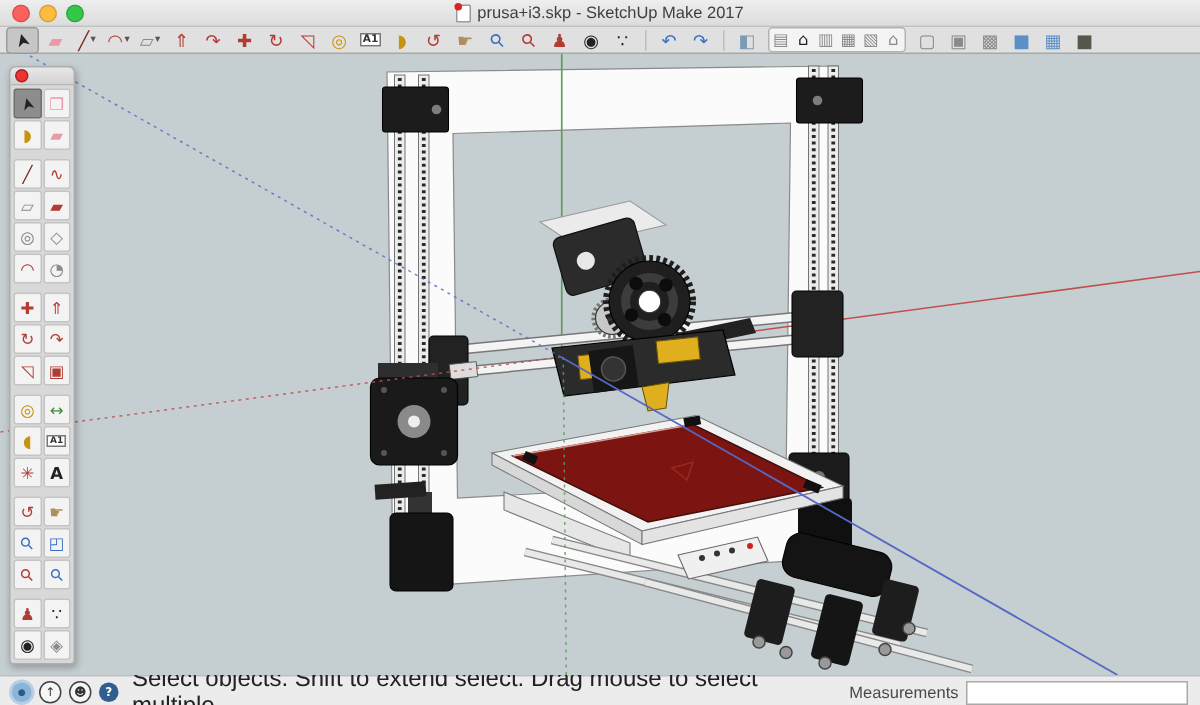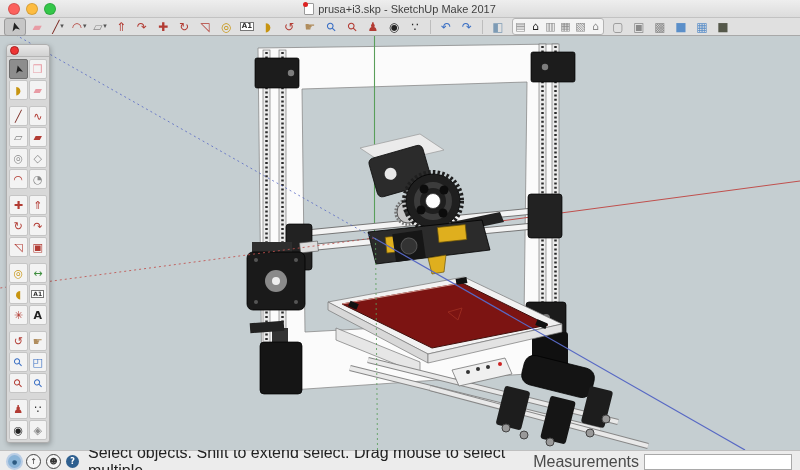--- a/index.html
+++ b/index.html
@@ -54,21 +54,21 @@
   
   .statusbar{height:21px;flex:0 0 21px;background:#ececec;border-top:1px solid #bfbfbf;
     display:flex;align-items:center;padding:0 8px;gap:5px;}
   .sic{width:13px;height:13px;border-radius:50%;display:flex;align-items:center;justify-content:center;
     font-size:8px;line-height:1;font-family:"DejaVu Sans",sans-serif;flex:0 0 13px;}
   .sic.geo{background:#8ab4d8;color:#2c5a82;box-shadow:0 0 0 2px rgba(110,160,220,.4);font-size:6px;}
   .sic.ring{border:1px solid #444;color:#333;background:#f6f6f6;}
   .sic.help{background:#2e5f8f;color:#fff;font-weight:bold;}
   .smsg{font-size:16px;color:#222;margin-left:4px;}
   .meas{margin-left:auto;display:flex;align-items:center;gap:5px;}
-  .meas label{font-size:16px;color:#4a4a4a;}
+  .meas label{font-size:11px;color:#4a4a4a;}
   .meas input{width:140px;height:14px;border:1px solid #a9a9a9;background:#fff;font-size:11px;padding:0 3px;}
 </style>
 </head>
 <body>
 
 <div class="win">
 
   <div class="titlebar">
     <div class="lights">
       <span class="light red"></span>

